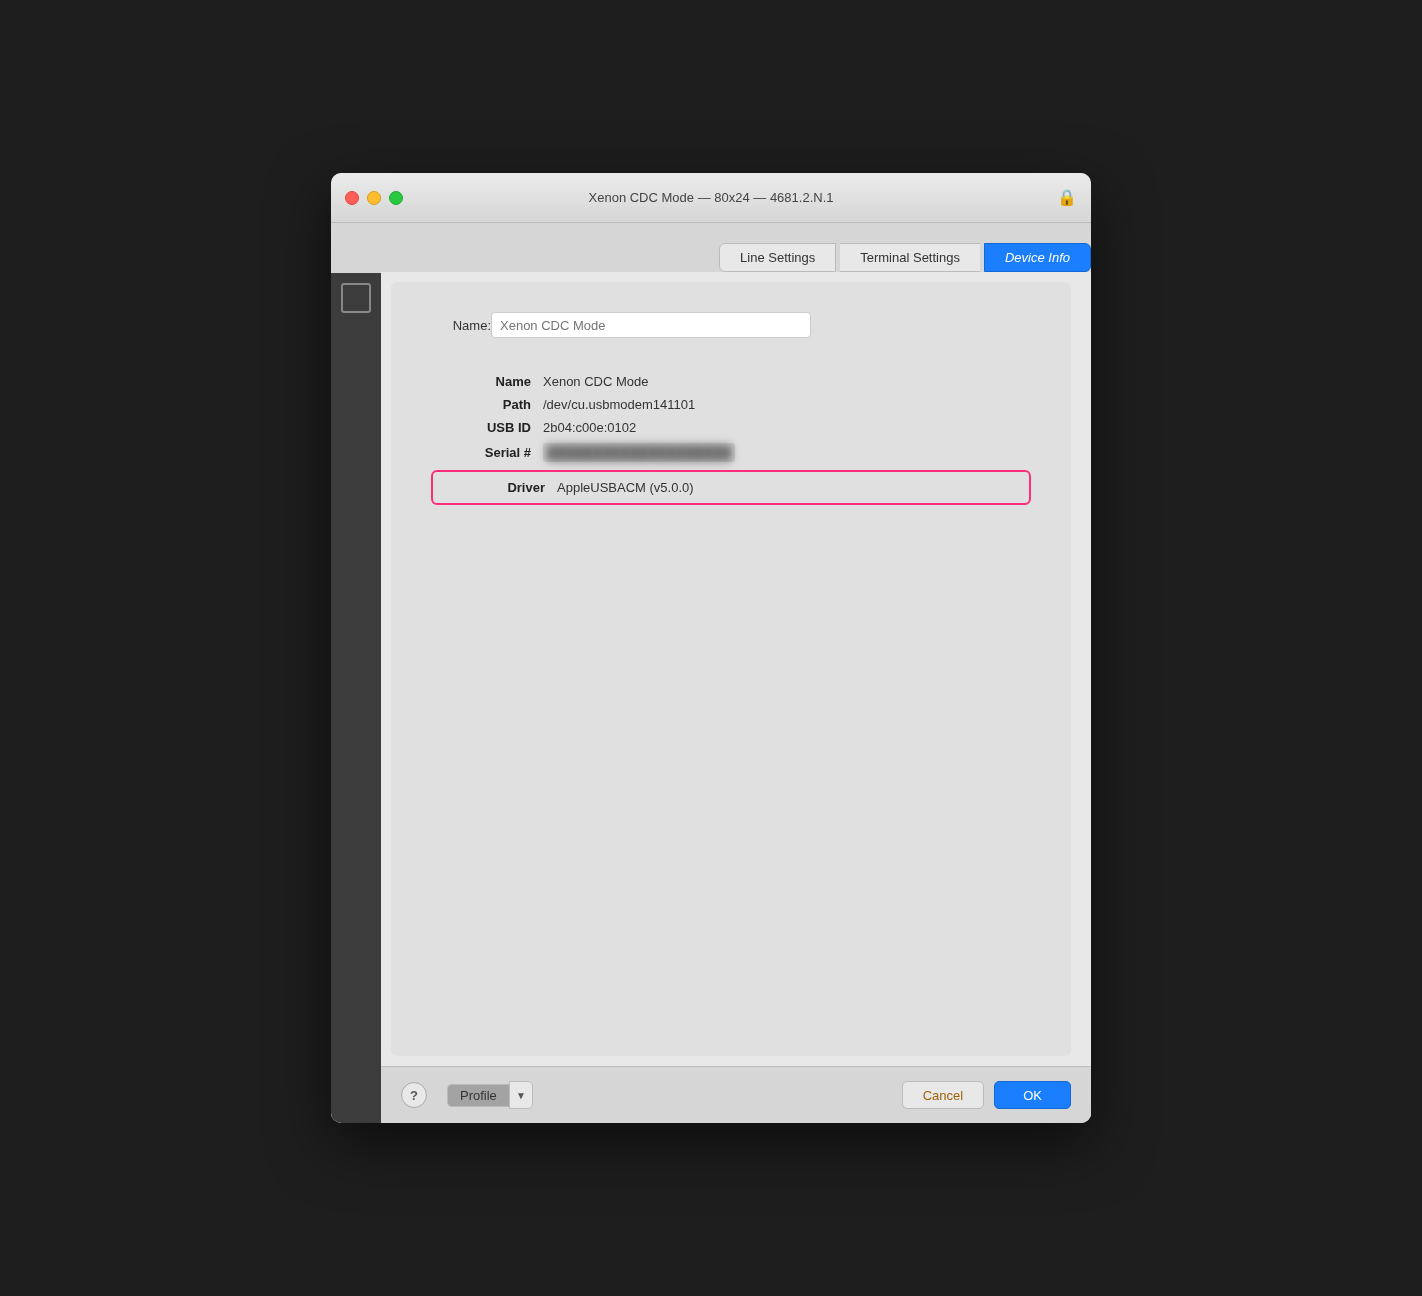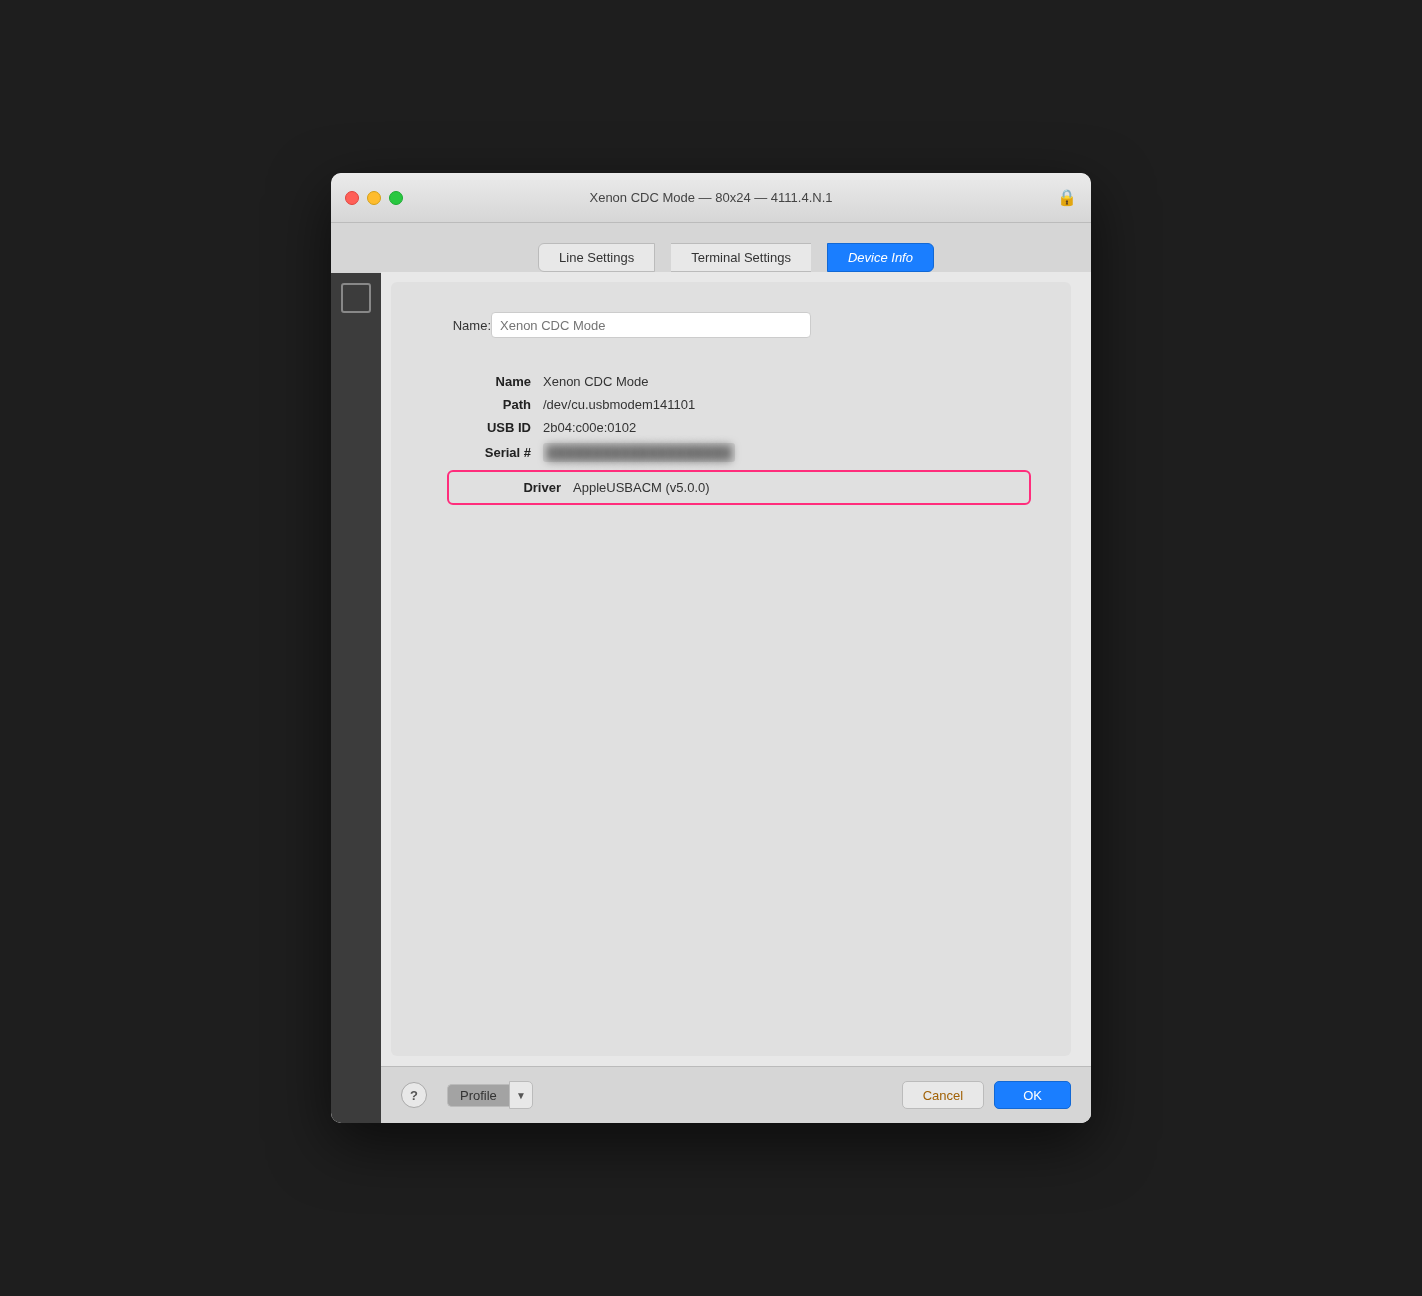--- a/index.html
+++ b/index.html
@@ -95,22 +95,22 @@
       margin-left: 50px;
       flex: 1;
       background: #e8e8e8;
       display: flex;
       flex-direction: column;
       min-height: 900px;
     }
 
     .tabs-row {
       display: flex;
-      justify-content: center;
-      gap: 16px;
+      justify-content: flex-end;
+      gap: 4px;
       padding: 20px 0 0 0;
       background: #d6d6d6;
     }
 
     .tab {
       padding: 6px 20px;
       font-size: 13px;
       color: #333;
       border: 1px solid #bbb;
       background: #e8e8e8;
@@ -227,21 +227,21 @@
       display: inline-block;
     }
 
     .highlighted-section {
       border: 2px solid #ff2d7c;
       border-radius: 6px;
       padding: 8px 12px;
       display: flex;
       flex-direction: column;
       gap: 16px;
-      margin-left: 16px;
+      margin-left: 0;
     }
 
     .footer {
       background: #d6d6d6;
       border-top: 1px solid #bbb;
       padding: 14px 20px 14px 20px;
       display: flex;
       align-items: center;
       gap: 10px;
     }
@@ -329,21 +329,21 @@
 <body>
 
 <div class="window">
 
   <div class="titlebar">
     <div class="traffic-lights">
       <div class="traffic-light close"></div>
       <div class="traffic-light minimize"></div>
       <div class="traffic-light maximize"></div>
     </div>
-    <span class="titlebar-title">Xenon CDC Mode — 80x24 — 4111.4.N.1</span>
+    <span class="titlebar-title">Xenon CDC Mode — 80x24 — 4681.2.N.1</span>
     <span class="lock-icon">🔒</span>
   </div>
 
   <div class="window-body">
 
     <div class="sidebar-strip">
       <div class="sidebar-icon"></div>
     </div>
 
     <div class="content-area">

